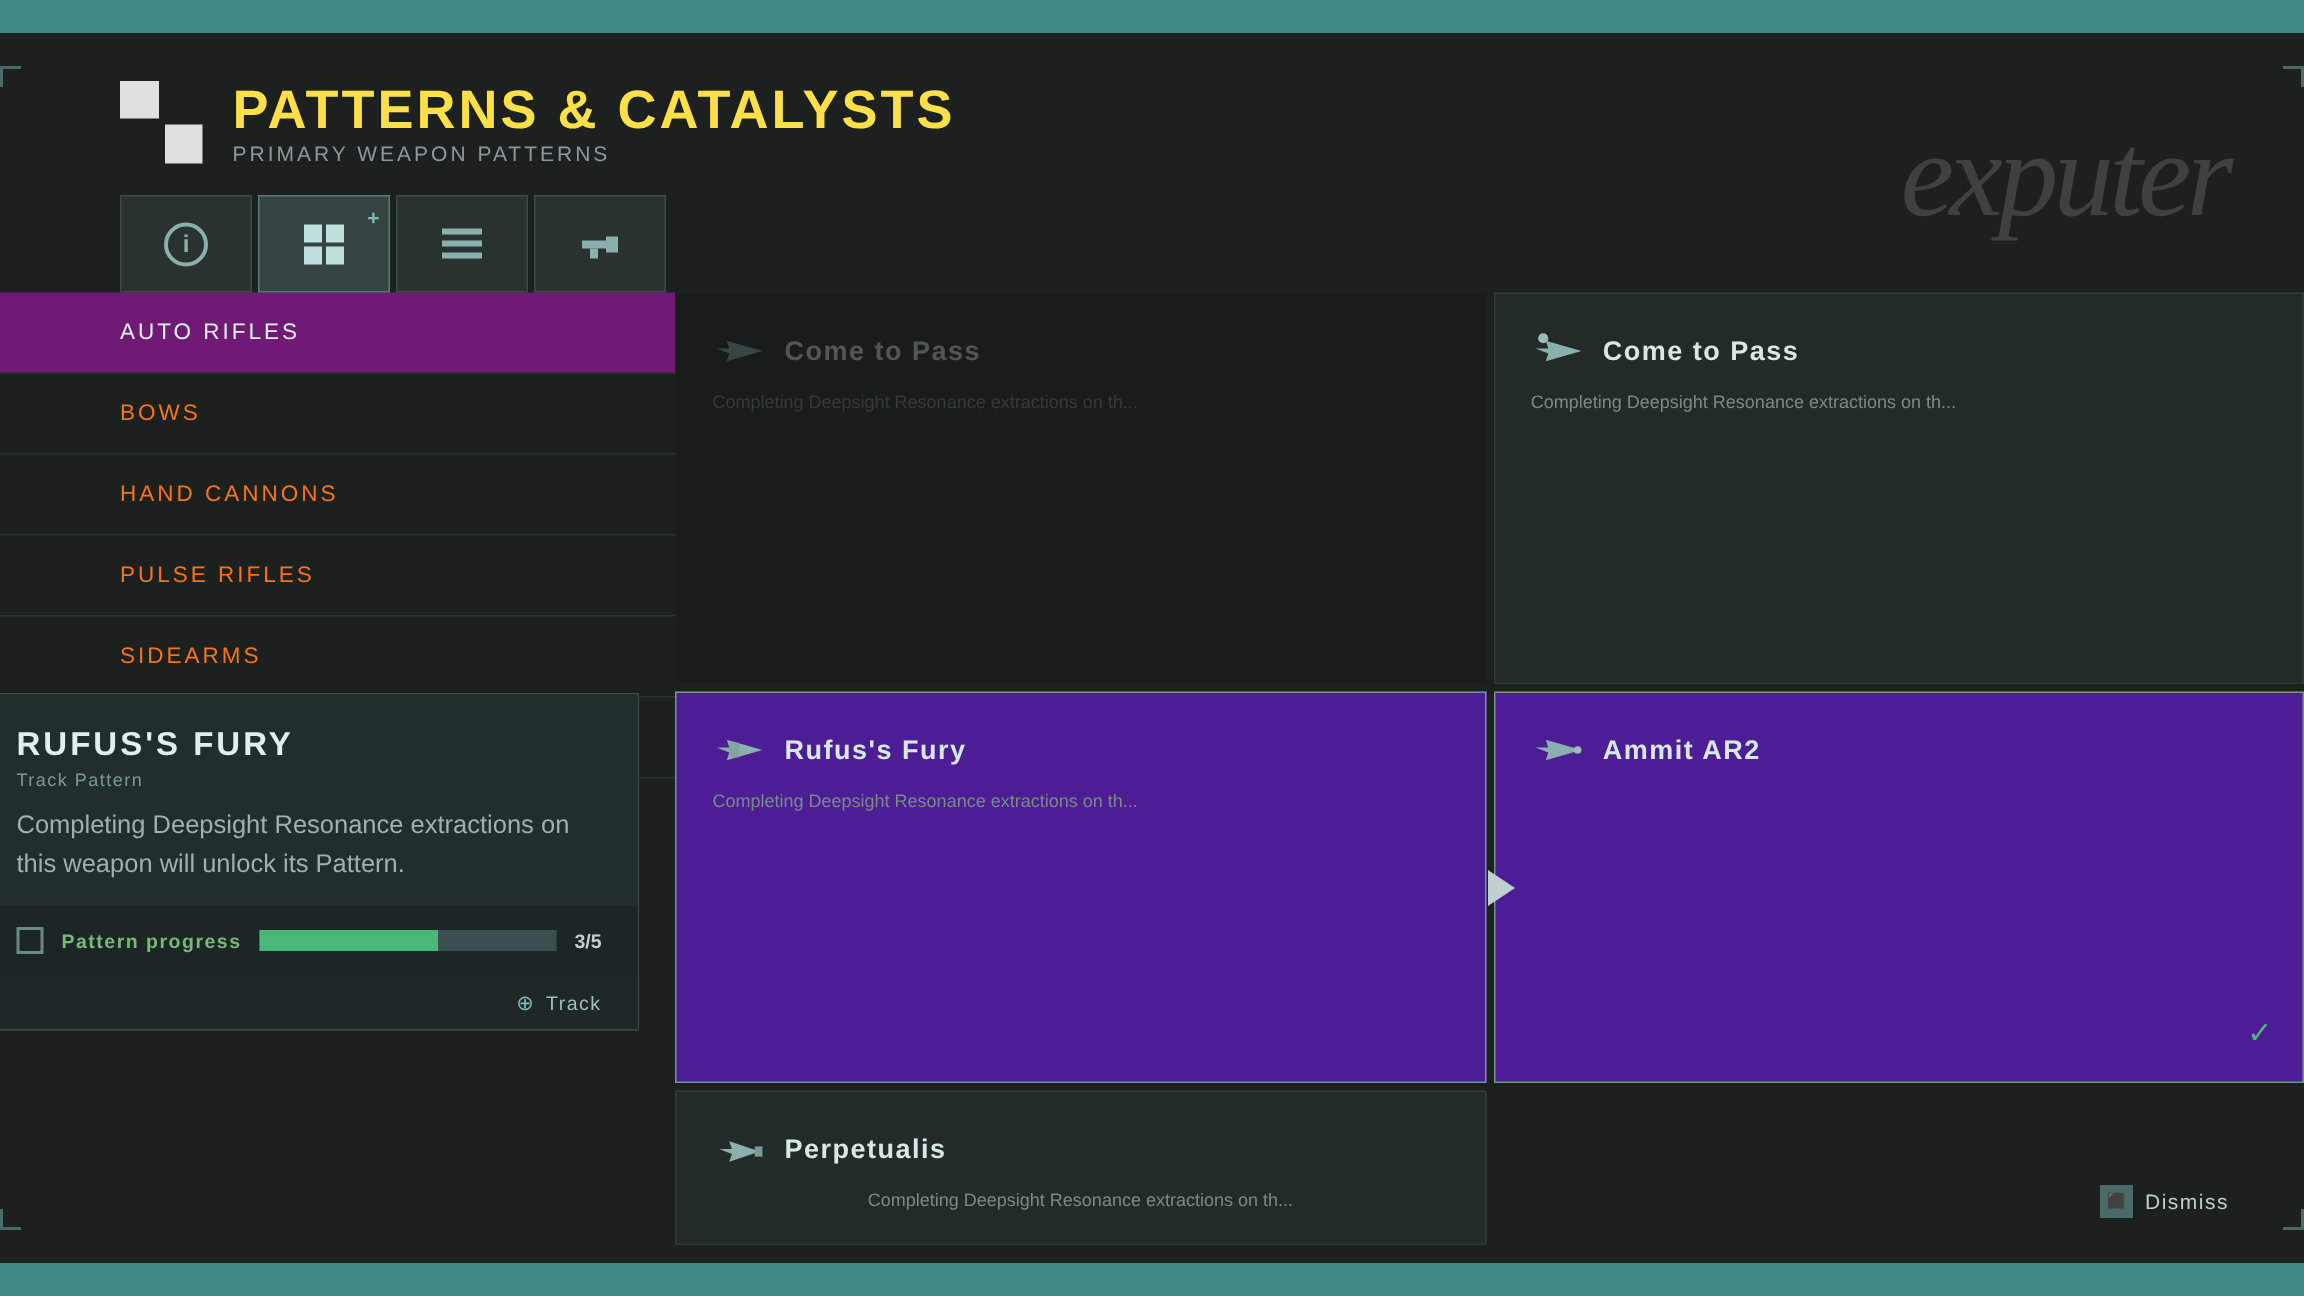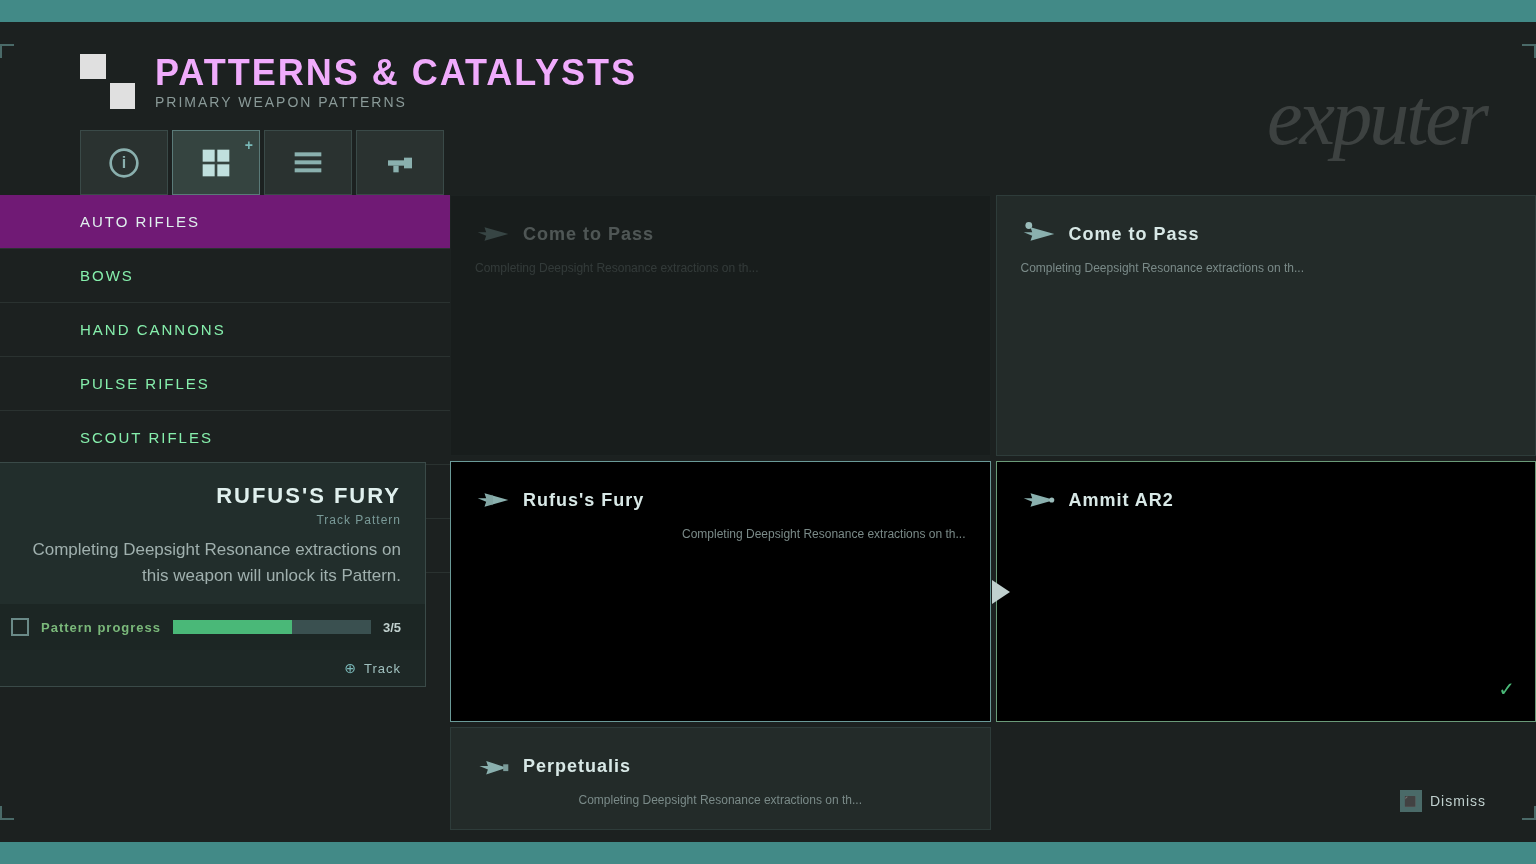--- a/index.html
+++ b/index.html
@@ -70,21 +70,21 @@
     }
 
     .header-text {
       display: flex;
       flex-direction: column;
     }
 
     .header-title {
       font-size: 36px;
       font-weight: 700;
-      color: #f0abfc;
+      color: #fde047;
       letter-spacing: 2px;
       text-transform: uppercase;
     }
 
     .header-subtitle {
       font-size: 14px;
       color: #8a9a98;
       letter-spacing: 2px;
       text-transform: uppercase;
     }
@@ -141,21 +141,21 @@
 
     
     .sidebar {
       width: 450px;
       padding: 0;
       flex-shrink: 0;
     }
 
     .sidebar-item {
       padding: 18px 80px;
-      color: #86efac;
+      color: #f97316;
       font-size: 15px;
       letter-spacing: 2px;
       text-transform: uppercase;
       cursor: pointer;
       border-bottom: 1px solid #2a3230;
     }
 
     .sidebar-item.active {
       background: #701a75;
       color: #e0f0ee;
@@ -178,22 +178,21 @@
       padding: 20px 24px;
       display: flex;
       flex-direction: column;
       gap: 8px;
       cursor: pointer;
       position: relative;
     }
 
     .weapon-card.highlighted {
       border: 1px solid #6a9a98;
-      background: #000000;
-      text-align: right;
+      background: #4c1d95;
     }
 
     .weapon-card-header {
       display: flex;
       align-items: center;
       gap: 12px;
     }
 
     .weapon-icon {
       width: 36px;
@@ -459,23 +458,20 @@
       <div class="sidebar-item">
         <span>BOWS</span>
       </div>
       <div class="sidebar-item">
         <span>HAND CANNONS</span>
       </div>
       <div class="sidebar-item">
         <span>PULSE RIFLES</span>
       </div>
       <div class="sidebar-item">
-        <span>SCOUT RIFLES</span>
-      </div>
-      <div class="sidebar-item">
         <span>SIDEARMS</span>
       </div>
       <div class="sidebar-item">
         <span>SUBMACHINE GUNS</span>
       </div>
     </div>
 
     <div class="content-area">
 
       <div class="weapon-card" style="opacity:0.5; filter: brightness(0.6);">

